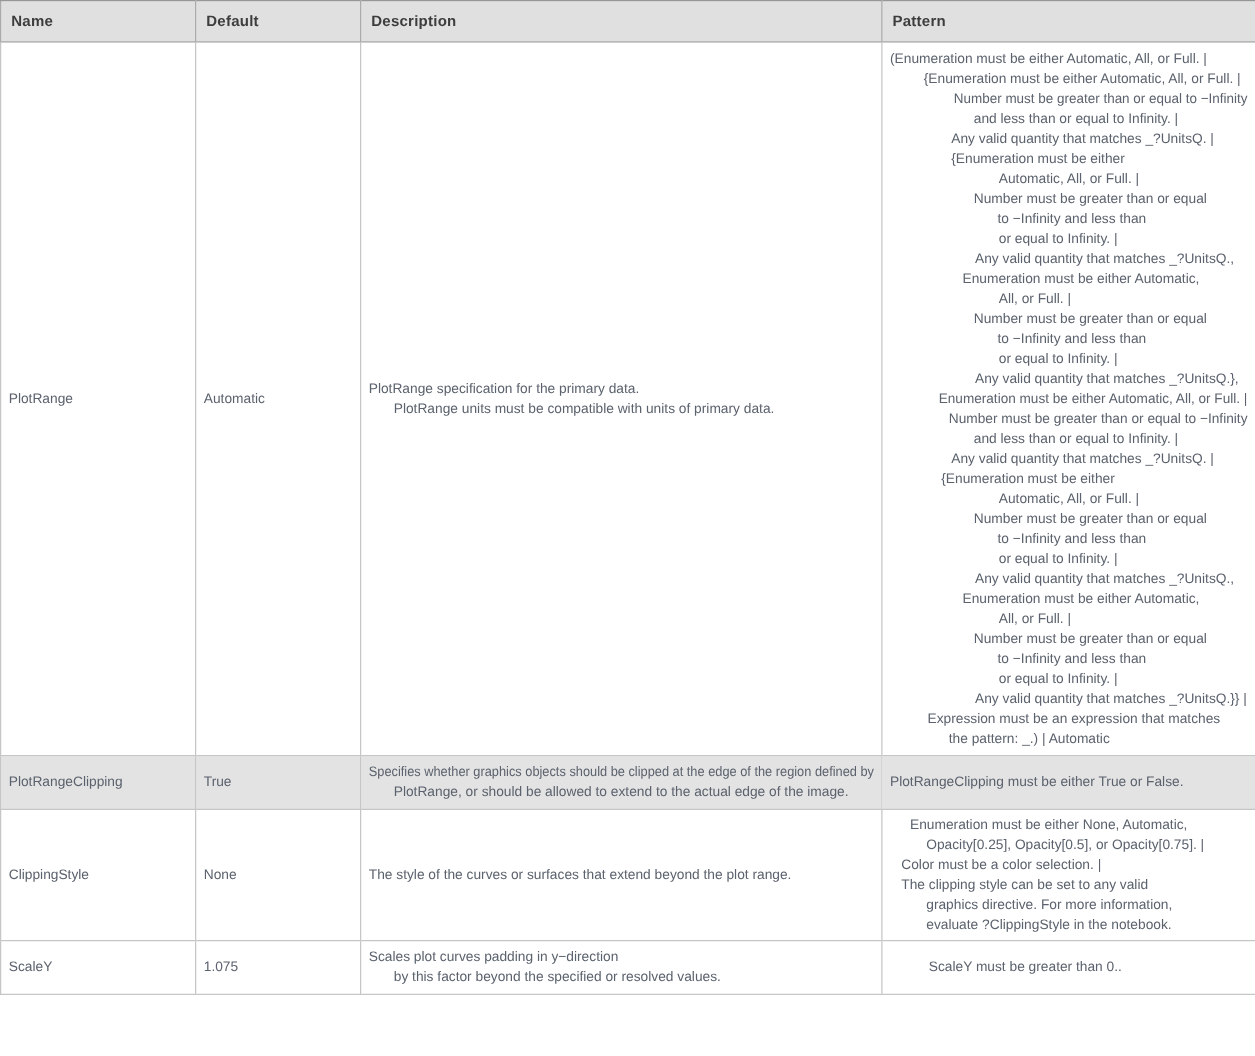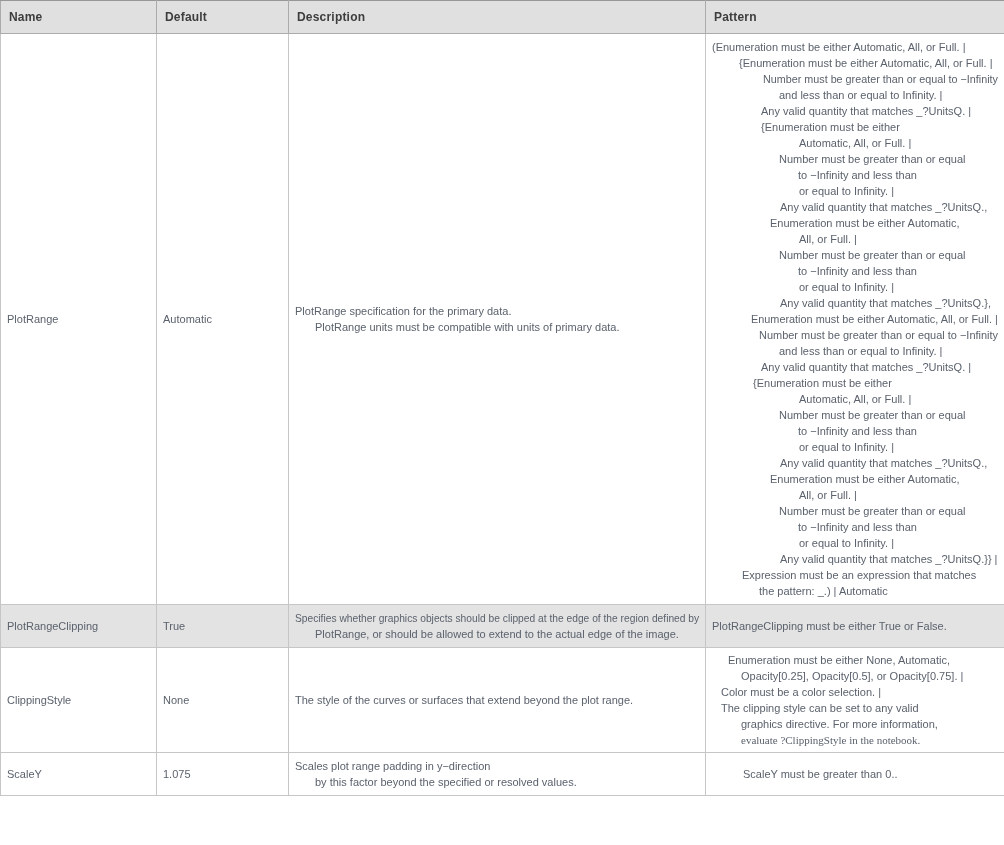--- a/index.html
+++ b/index.html
@@ -132,28 +132,28 @@
           <td class="default-cell">None</td>
           <td class="description-cell">
             <div class="t-line" style="padding-left: 0px;"><span>The style of the curves or surfaces that extend beyond the plot range.</span></div>
           </td>
           <td class="pattern-cell">
             <div class="t-line" style="padding-left: 16px;"><span>Enumeration must be either None, Automatic,</span></div>
             <div class="t-line" style="padding-left: 29px;"><span>Opacity[0.25], Opacity[0.5], or Opacity[0.75]. |</span></div>
             <div class="t-line" style="padding-left: 9px;"><span>Color must be a color selection. |</span></div>
             <div class="t-line" style="padding-left: 9px;"><span>The clipping style can be set to any valid</span></div>
             <div class="t-line" style="padding-left: 29px;"><span>graphics directive. For more information,</span></div>
-            <div class="t-line" style="padding-left: 29px; font-family: Liberation Serif, serif;"><span>evaluate ?ClippingStyle in the notebook.</span></div>
+            <div class="t-line" style="padding-left: 29px;"><span>evaluate ?ClippingStyle in the notebook.</span></div>
           </td>
         </tr>
         <tr style="height: 43px;">
           <td class="name-cell">ScaleY</td>
           <td class="default-cell">1.075</td>
           <td class="description-cell">
-            <div class="t-line" style="padding-left: 0px;"><span>Scales plot range padding in y−direction</span></div>
+            <div class="t-line" style="padding-left: 0px;"><span>Scales plot curves padding in y−direction</span></div>
             <div class="t-line" style="padding-left: 20px;"><span>by this factor beyond the specified or resolved values.</span></div>
           </td>
           <td class="pattern-cell">
             <div class="t-line" style="padding-left: 0px; margin-left: 31px;"><span>ScaleY must be greater than 0..</span></div>
           </td>
         </tr>
       </tbody>
   </table>
 </div>
 

